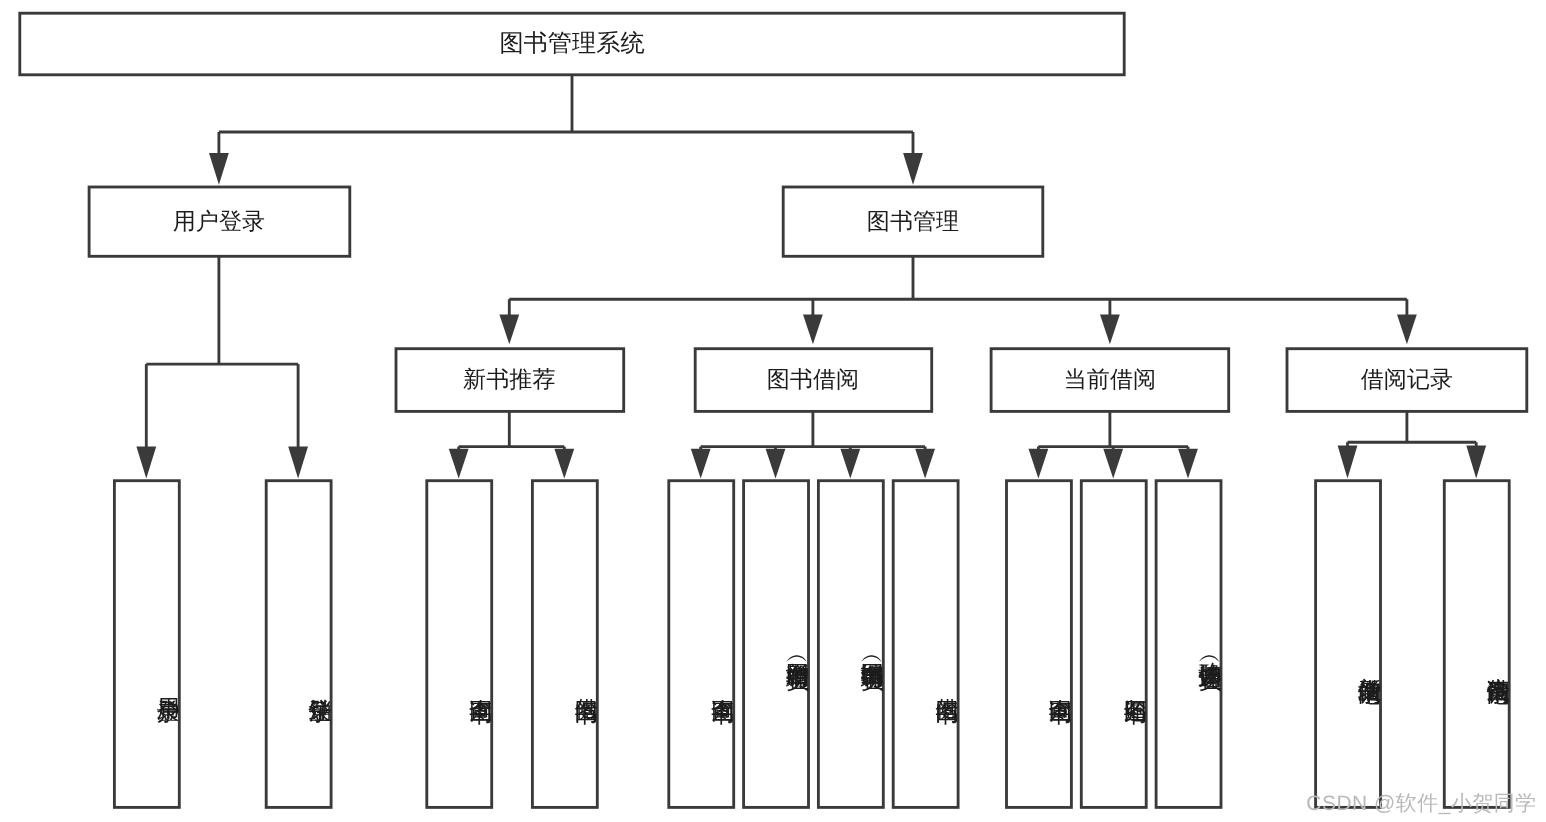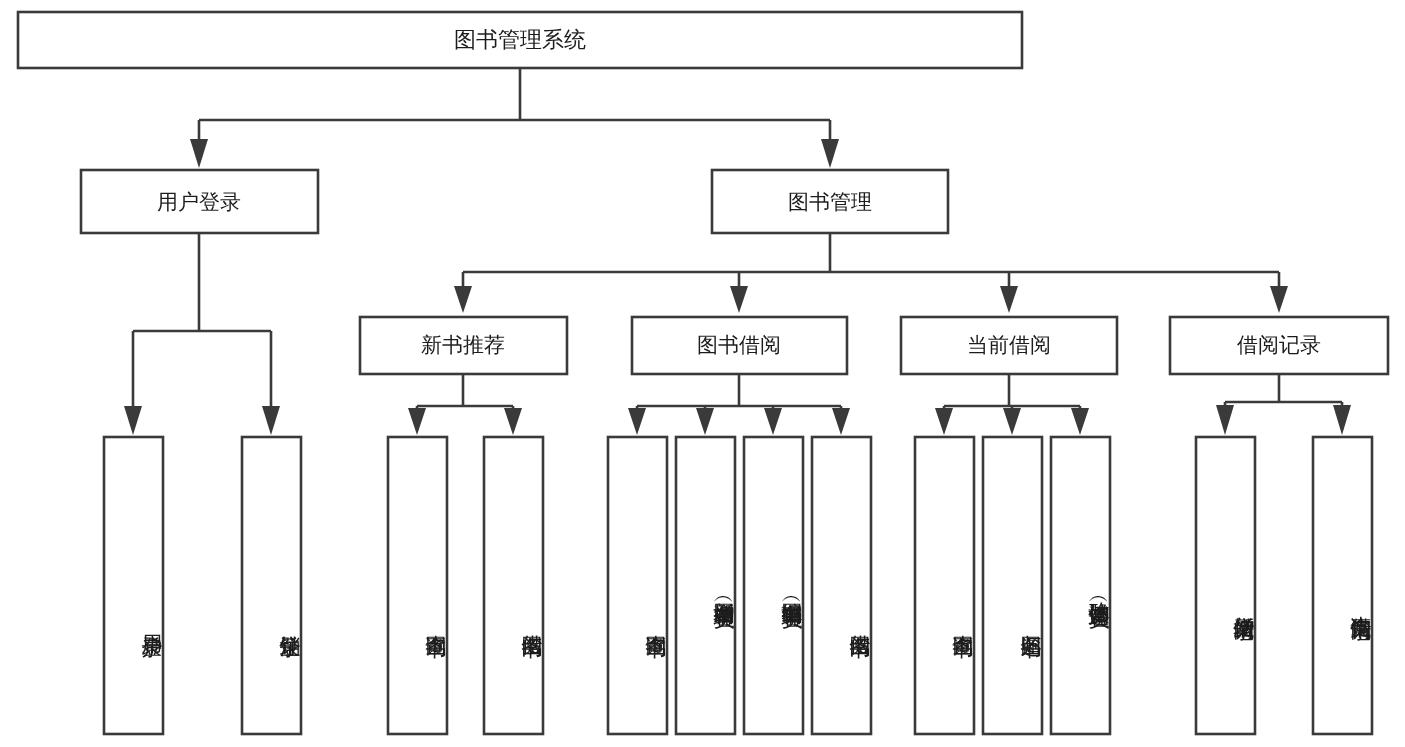--- a/index.html
+++ b/index.html
@@ -209,14 +209,15 @@
   <div class="leaf-label" style="left:744px; top:444px; width:59px; height:290px;">编辑图书（管理员）</div>
   <div class="leaf-label" style="left:812px; top:505px; width:59px; height:229px;">借阅图书</div>
 
   <div class="leaf-label" style="left:915px; top:505px; width:59px; height:229px;">查询图书</div>
   <div class="leaf-label" style="left:983px; top:505px; width:59px; height:229px;">归还图书</div>
   <div class="leaf-label" style="left:1051px; top:444px; width:59px; height:290px;">确认归还（管理员）</div>
 
   <div class="leaf-label" style="left:1196px; top:469px; width:59px; height:265px;">新增借阅记录</div>
   <div class="leaf-label" style="left:1313px; top:469px; width:59px; height:265px;">查询借阅记录</div>
 
+  <div class="watermark">CSDN @软件_小贺同学</div>
 
 </div>
 
 </body></html>

